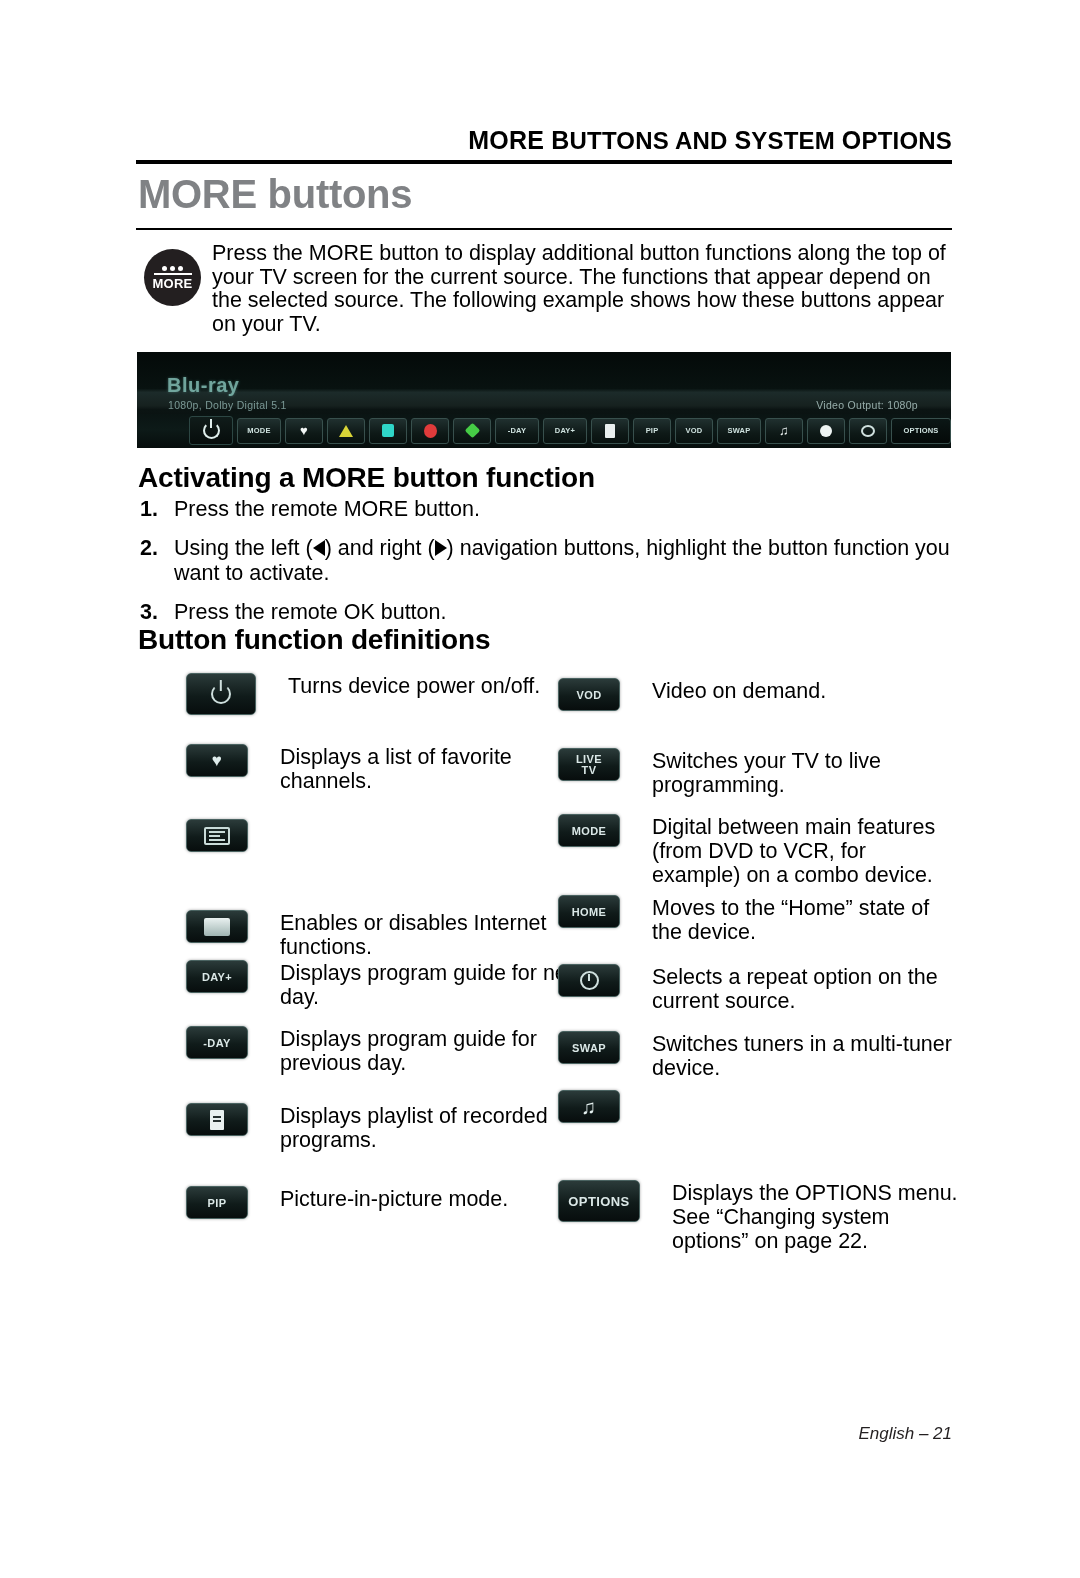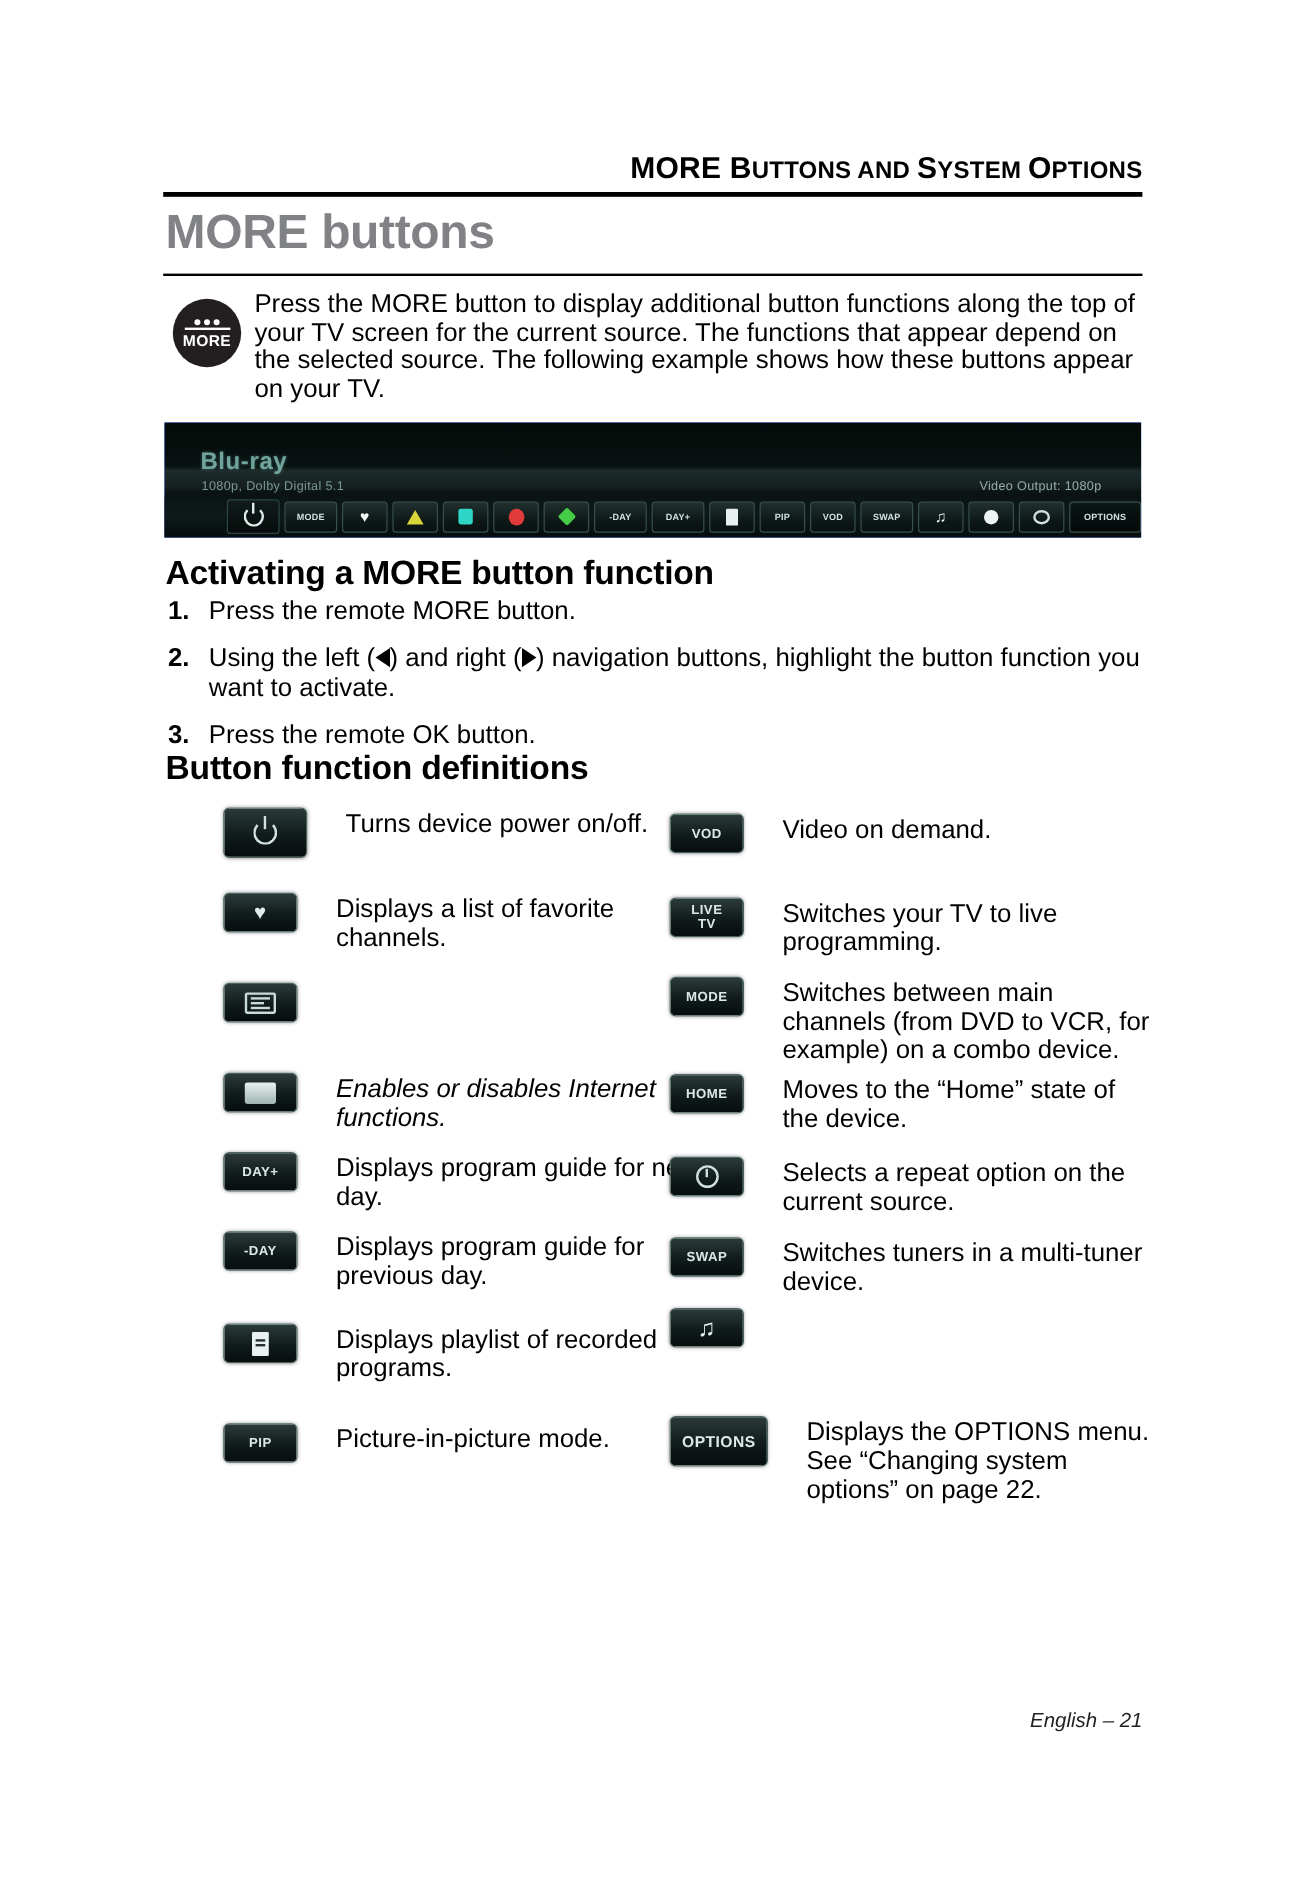--- a/index.html
+++ b/index.html
@@ -30,21 +30,21 @@
     left: 136px;
     top: 126px;
     width: 816px;
     text-align: right;
     font-weight: bold;
     font-size: 25px;
     letter-spacing: 0.2px;
     white-space: nowrap;
   }
   .sc-big { font-size: 25px; }
-  .sc-small { font-size: 20px; }
+  .sc-small { font-size: 24px; }
 
   .rule-thick {
     position: absolute;
     left: 136px;
     top: 160px;
     width: 816px;
     height: 4px;
     background: #000;
   }
 
@@ -537,21 +537,21 @@
         </div>
         <div class="def-row" style="top: 151px;">
           <div class="def-btn">
             <span class="b-teletext">
               <i></i>
               <i></i>
               <i></i>
             </span>
           </div>
         </div>
-        <div class="def-row" style="top: 226px; font-style: italic;">
+        <div class="def-row" style="top: 242px;">
           <div class="def-btn">
             <span class="b-internet"></span>
           </div>
           <div class="def-text">Enables or disables Internet functions.</div>
         </div>
         <div class="def-row" style="top: 292px;">
           <div class="def-btn">
             <span>DAY+</span>
           </div>
           <div class="def-text">Displays program guide for next day.</div>
@@ -585,21 +585,21 @@
         <div class="def-row" style="top: 80px;">
           <div class="def-btn">
             <span class="txt2">LIVE<br>TV</span>
           </div>
           <div class="def-text">Switches your TV to live programming.</div>
         </div>
         <div class="def-row" style="top: 146px;">
           <div class="def-btn">
             <span>MODE</span>
           </div>
-          <div class="def-text">Switches between main channels (from DVD to VCR, for example) on a combo device.</div>
+          <div class="def-text">Digital between main features (from DVD to VCR, for example) on a combo device.</div>
         </div>
         <div class="def-row" style="top: 227px;">
           <div class="def-btn">
             <span>HOME</span>
           </div>
           <div class="def-text">Moves to the “Home” state of the device.</div>
         </div>
         <div class="def-row" style="top: 296px;">
           <div class="def-btn">
             <span class="b-repeat"></span>

